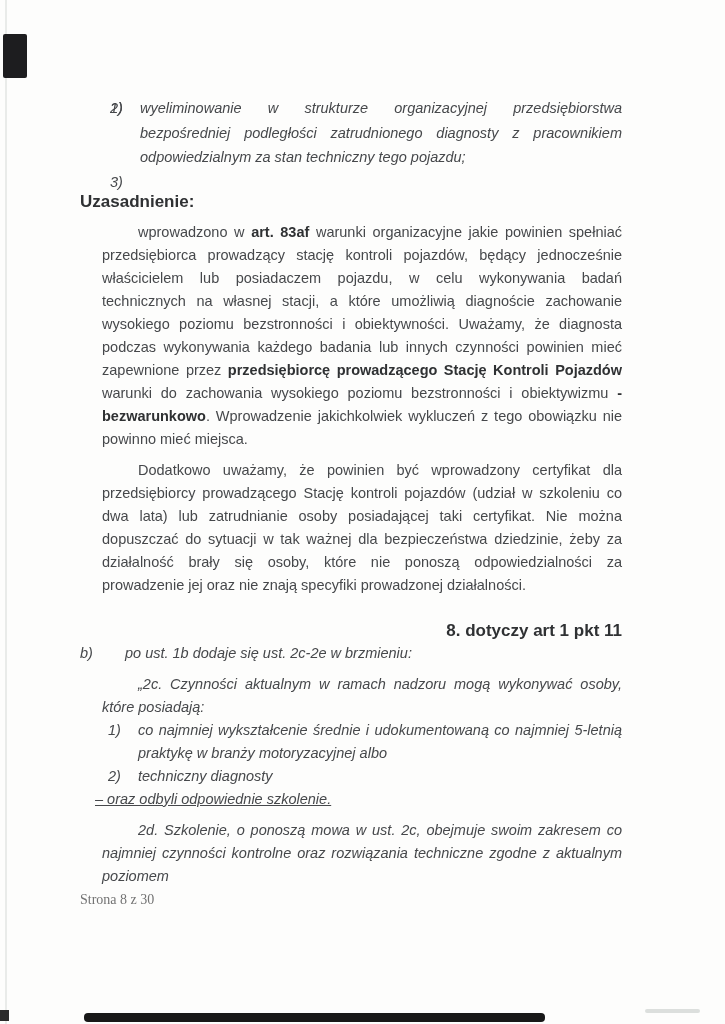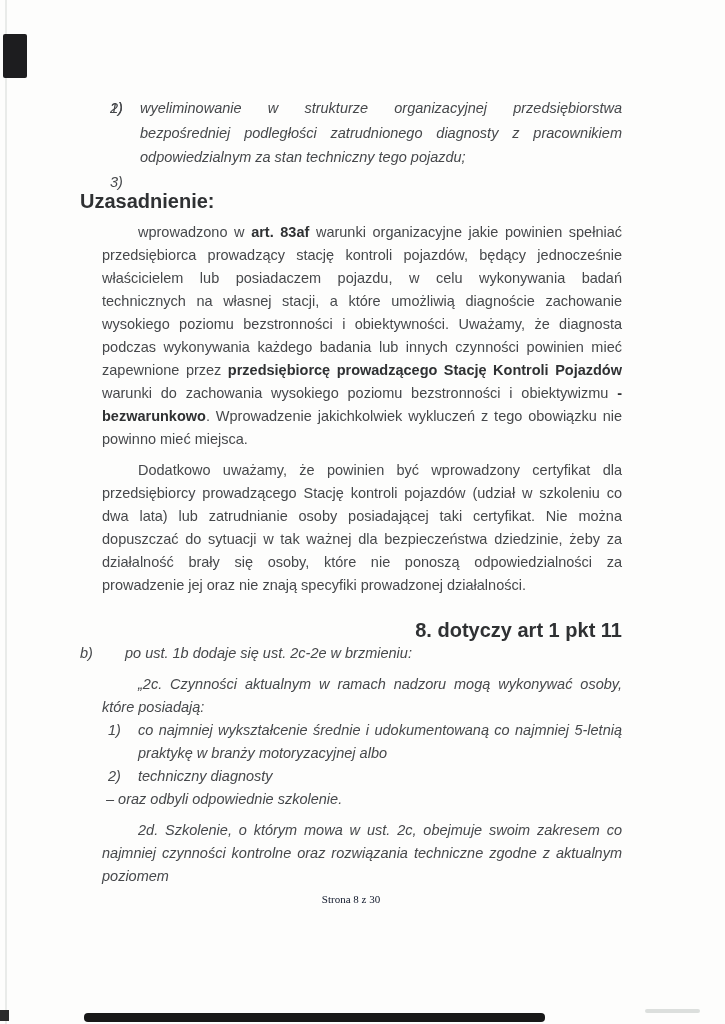--- a/index.html
+++ b/index.html
@@ -60,21 +60,21 @@
     margin: 0; padding: 0;
     line-height: 24.5px;
   }
   ol.intro-list li {
     position: relative;
     padding-left: 60px;
     text-align: justify;
   }
   ol.intro-list .marker { position: absolute; left: 30px; }
 
-  .h-bold { margin: 20px 0 0 0; font-size: 20px; }
+  .h-bold { margin: 20px 0 0 0; font-size: 17px; }
   .h-bold.sec { margin-top: 22px; text-align: right; }
 
   p.body, p.quote {
     margin: 8px 0 0 22px;
     text-indent: 36px;
     text-align: justify;
   }
 
   .b-line {
     position: relative;
@@ -87,29 +87,29 @@
     margin: 0; padding: 0 0 0 0;
   }
   ol.sub-list li {
     position: relative;
     margin-left: 22px;
     padding-left: 36px;
     text-align: justify;
   }
   ol.sub-list .marker { position: absolute; left: 6px; }
 
-  .dash-line { margin-left: 26px; }
+  .dash-line { margin-left: 15px; text-decoration: underline; }
 
   .footer {
     margin-top: 0;
-    text-align: center;
+    text-align: left;
     font-family: "Liberation Serif", serif;
     font-style: normal;
-    font-size: 11px;
-    color: #0f172a;
+    font-size: 14px;
+    color: #737373;
   }
 </style>
 </head>
 <body>
 
 <div class="page">
 
   <div class="edge-line"></div>
   <div class="artifact-topleft"></div>
 
@@ -149,21 +149,21 @@
         <span>co najmniej wykształcenie średnie i udokumentowaną co najmniej 5-letnią praktykę w branży motoryzacyjnej albo</span>
       </li>
       <li>
         <span class="marker">2)</span>
         <span>techniczny diagnosty</span>
       </li>
     </ol>
 
     <div class="dash-line italic">– oraz odbyli odpowiednie szkolenie.</div>
 
-    <p class="quote italic">2d. Szkolenie, o którym mowa w ust. 2c, obejmuje swoim zakresem co najmniej czynności kontrolne oraz rozwiązania techniczne zgodne z aktualnym poziomem</p>
+    <p class="quote italic">2d. Szkolenie, o ponoszą mowa w ust. 2c, obejmuje swoim zakresem co najmniej czynności kontrolne oraz rozwiązania techniczne zgodne z aktualnym poziomem</p>
 
     <div class="footer">Strona 8 z 30</div>
 
   </div>
 
   <div class="artifact-bottom-bar"></div>
   <div class="artifact-bottom-left"></div>
   <div class="artifact-bottom-right"></div>
 
 </div>

